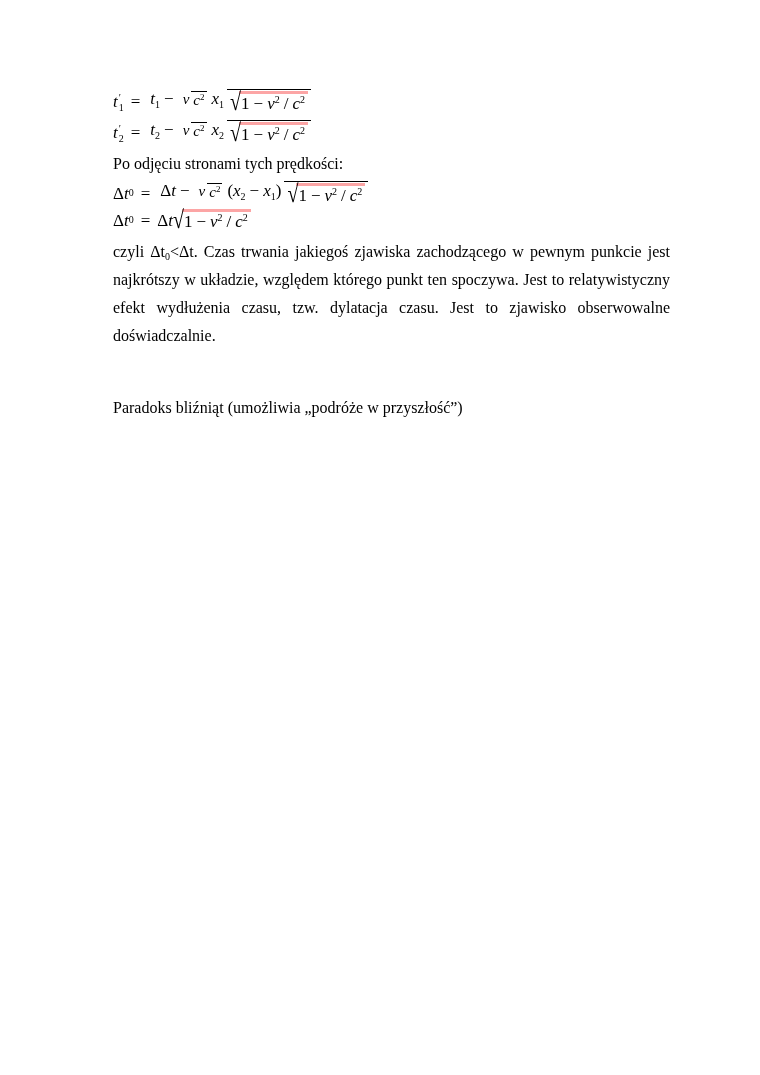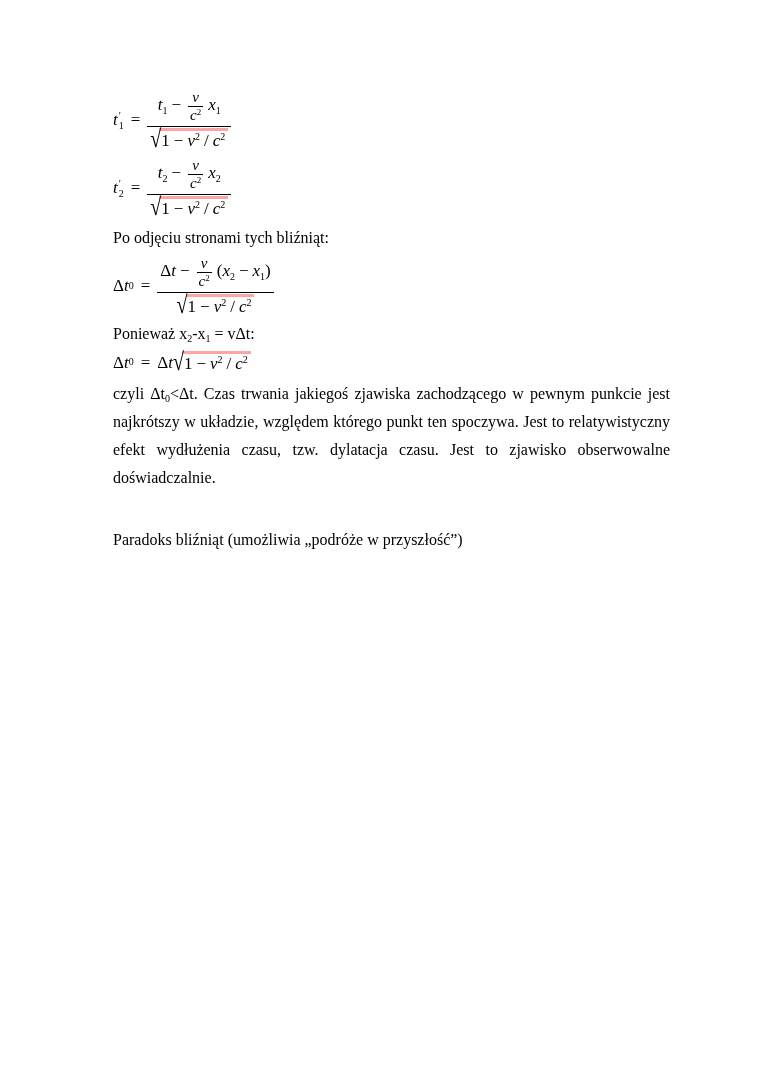--- a/index.html
+++ b/index.html
@@ -33,21 +33,21 @@
 
   
   .pstack {
     display:inline-flex; flex-direction:column; align-items:flex-start;
     font-size:10px; line-height:1.1; margin-left:1px;
   }
   .pstack .ps-top { height:10px; }
   .pstack .ps-bot { height:10px; }
 
   
-  .frac { display:inline-flex; flex-direction:column; vertical-align:middle; }
+  .frac { display:inline-flex; vertical-align:middle; }
   .frac > .num, .frac > .den {
     display:block; text-align:center; white-space:nowrap; padding:0 3px;
   }
   .frac > .den { border-top:1px solid #000; }
   .frac.small { font-size:15px; margin:0 5px 0 3px; }
   .frac.small > .num, .frac.small > .den { padding:0 2px; line-height:17px; }
   .frac.small sup { font-size:9px; vertical-align:5px; }
   .frac > .num { padding-bottom:2px; }
   .frac > .den { padding-top:1px; }
 
@@ -62,21 +62,21 @@
     line-height:20px; white-space:nowrap;
   }
 
   
   #eq1 { margin-bottom:6px; }
   #eq2 { margin-bottom:5px; }
   #line-po-odjeciu { margin-bottom:2px; }
   #eq3 { margin:3px 0 3px; }
   #eq4 { margin:3px 0 6px; }
   #para-dylatacja { margin-top:2px; }
-  #heading-paradoks { margin-top:34px; }
+  #heading-paradoks { margin-top:44px; }
 </style>
 </head>
 <body>
 
 <div class="page">
   <div class="content">
 
     <div class="equation" id="eq1">
       <span class="lhs">
         <span class="var">t</span>
@@ -120,21 +120,21 @@
         </span>
         <span class="den">
           <span class="sqrt">
               <span class="sign">√</span>
               <span class="radicand"><span>1</span><span class="op">−</span><span class="var">v</span><sup>2</sup><span class="op">/</span><span class="var">c</span><sup>2</sup></span>
             </span>
         </span>
       </span>
     </div>
 
-    <p class="bodytext" id="line-po-odjeciu">Po odjęciu stronami tych bliźniąt:</p>
+    <p class="bodytext" id="line-po-odjeciu">Po odjęciu stronami tych prędkości:</p>
 
     <div class="equation" id="eq3">
       <span class="lhs">
         <span>Δ</span>
           <span class="var">t</span>
           <sub>0</sub>
       </span>
       <span class="rel">=</span>
       <span class="frac">
         <span class="num">
@@ -145,21 +145,20 @@
         </span>
         <span class="den">
           <span class="sqrt">
               <span class="sign">√</span>
               <span class="radicand"><span>1</span><span class="op">−</span><span class="var">v</span><sup>2</sup><span class="op">/</span><span class="var">c</span><sup>2</sup></span>
             </span>
         </span>
       </span>
     </div>
 
-    <p class="bodytext" id="line-poniewaz"><span>Ponieważ x</span><sub>2</sub><span>-x</span><sub>1</sub><span> = vΔt:</span></p>
 
     <div class="equation" id="eq4">
       <span class="lhs">
         <span>Δ</span>
           <span class="var">t</span>
           <sub>0</sub>
       </span>
       <span class="rel">=</span>
       <span>Δ</span>
         <span class="var">t</span>

